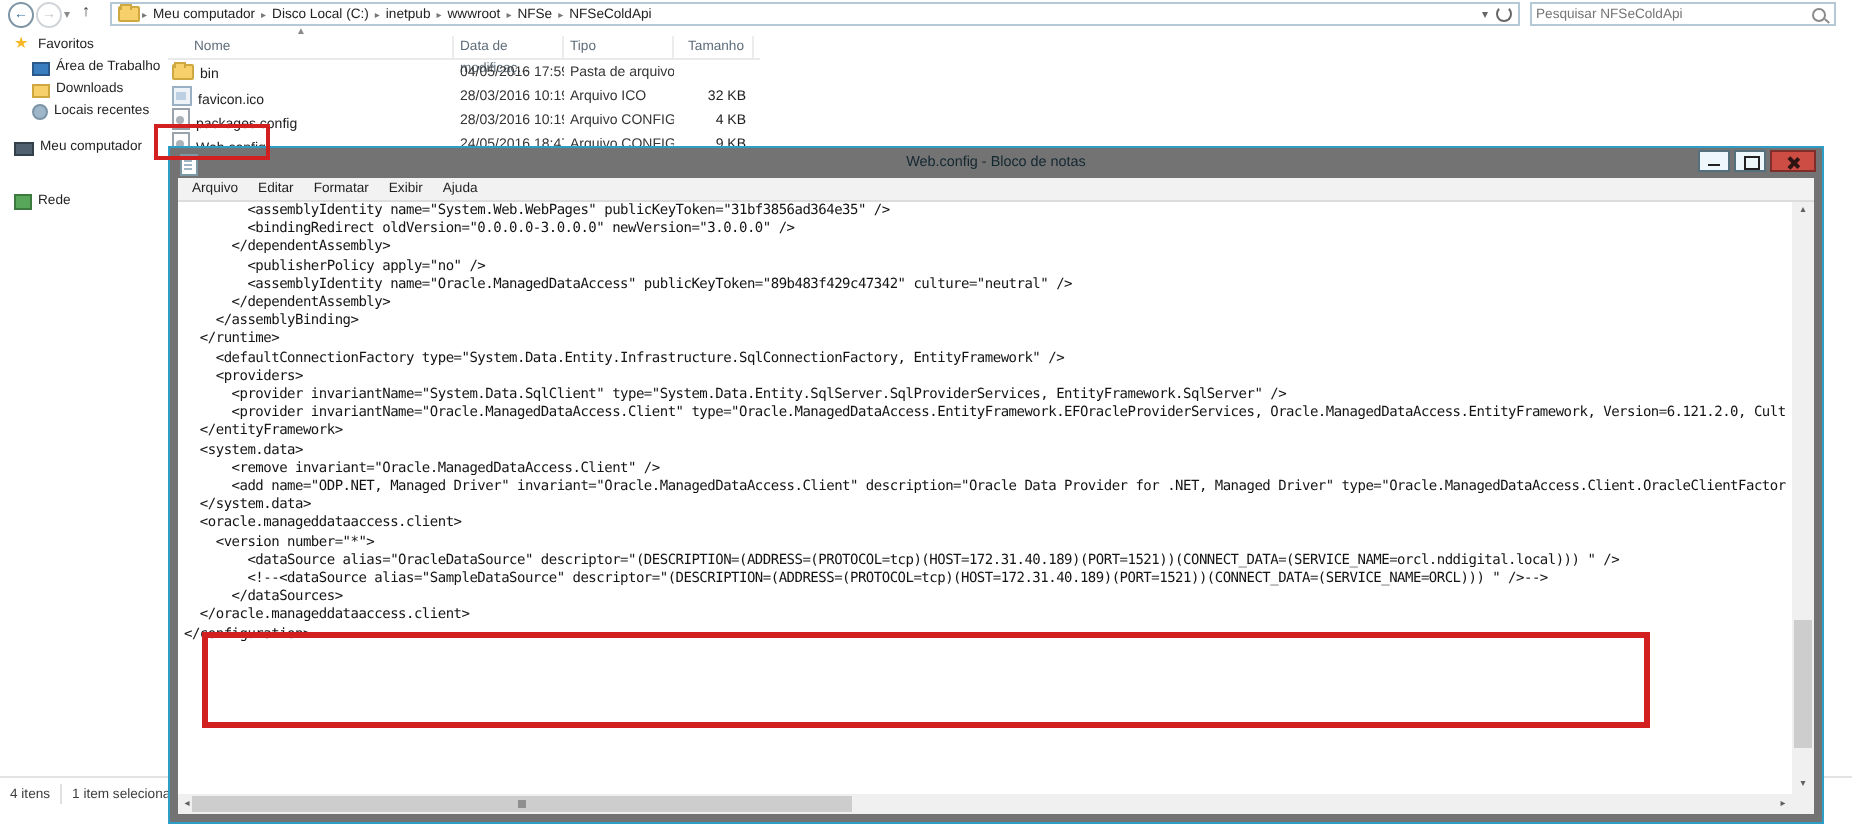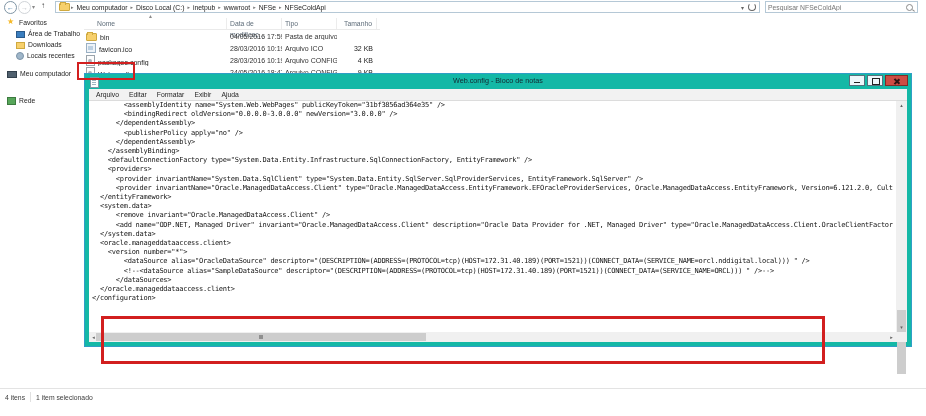--- a/index.html
+++ b/index.html
@@ -65,21 +65,21 @@
   .ico-file-icon::after{content:'';position:absolute;left:1px;top:2px;width:5px;height:4px;background:#bcd0e2;}
   .sort-caret{position:absolute;left:148px;top:13px;font-size:5px;color:#8a8a8a;}
 
   
   .statusbar{position:absolute;left:0;top:388px;width:926px;height:16px;border-top:1px solid #e3e3e3;
              background:#fff;display:flex;align-items:center;font-size:6.8px;color:#3c3c3c;}
   .statusbar .stx{padding:0 5px;}
   .status-div{width:1px;height:10px;background:#e0e0e0;}
 
   
-  .notepad{position:absolute;left:85px;top:74px;width:826px;height:272px;background:#14b8a6;
+  .notepad{position:absolute;left:85px;top:74px;width:826px;height:337px;background:#737373;
            box-shadow:0 0 0 1px #2f9ec6;z-index:10;box-sizing:border-box;}
   .np-title{position:absolute;left:0;top:0;width:100%;height:15px;}
   .np-title-text{position:absolute;left:0;top:2px;width:100%;text-align:center;font-size:7.2px;color:#132730;}
   .np-doc-icon{position:absolute;left:5px;top:3px;width:7px;height:9px;background:#fff;border:1px solid #7d98a5;}
   .np-doc-icon::after{content:'';position:absolute;left:1px;top:2px;width:4px;height:1px;background:#9fb6c2;box-shadow:0 2px 0 #9fb6c2,0 4px 0 #9fb6c2;}
   .np-buttons{position:absolute;right:3px;top:1px;display:flex;gap:2px;}
   .np-btn{width:16px;height:11px;background:#eef7fb;border:1px solid #55707d;position:relative;box-sizing:border-box;}
   .np-btn.close{width:23px;background:#cd4d44;border-color:#7e2d28;}
   .min-glyph{position:absolute;left:4px;bottom:2px;width:6px;height:1px;background:#222;}
   .max-glyph{position:absolute;left:4px;top:2px;width:6px;height:5px;border:1px solid #222;}
@@ -242,22 +242,24 @@
           <span class="menu-item">Editar</span>
           <span class="menu-item">Formatar</span>
           <span class="menu-item">Exibir</span>
           <span class="menu-item">Ajuda</span>
         </div>
       <div class="np-text">
           <div class="codeline">        &lt;assemblyIdentity name="System.Web.WebPages" publicKeyToken="31bf3856ad364e35" /&gt;</div>
           <div class="codeline">        &lt;bindingRedirect oldVersion="0.0.0.0-3.0.0.0" newVersion="3.0.0.0" /&gt;</div>
           <div class="codeline">      &lt;/dependentAssembly&gt;</div>
           <div class="codeline">        &lt;publisherPolicy apply="no" /&gt;</div>
+          <div class="codeline">        &lt;assemblyIdentity name="Oracle.ManagedDataAccess" publicKeyToken="89b483f429c47342" culture="neutral" /&gt;</div>
           <div class="codeline">      &lt;/dependentAssembly&gt;</div>
           <div class="codeline">    &lt;/assemblyBinding&gt;</div>
+          <div class="codeline">  &lt;/runtime&gt;</div>
           <div class="codeline">    &lt;defaultConnectionFactory type="System.Data.Entity.Infrastructure.SqlConnectionFactory, EntityFramework" /&gt;</div>
           <div class="codeline">    &lt;providers&gt;</div>
           <div class="codeline">      &lt;provider invariantName="System.Data.SqlClient" type="System.Data.Entity.SqlServer.SqlProviderServices, EntityFramework.SqlServer" /&gt;</div>
           <div class="codeline">      &lt;provider invariantName="Oracle.ManagedDataAccess.Client" type="Oracle.ManagedDataAccess.EntityFramework.EFOracleProviderServices, Oracle.ManagedDataAccess.EntityFramework, Version=6.121.2.0, Cult</div>
           <div class="codeline">  &lt;/entityFramework&gt;</div>
           <div class="codeline">  &lt;system.data&gt;</div>
           <div class="codeline">      &lt;remove invariant="Oracle.ManagedDataAccess.Client" /&gt;</div>
           <div class="codeline">      &lt;add name="ODP.NET, Managed Driver" invariant="Oracle.ManagedDataAccess.Client" description="Oracle Data Provider for .NET, Managed Driver" type="Oracle.ManagedDataAccess.Client.OracleClientFactor</div>
           <div class="codeline">  &lt;/system.data&gt;</div>
           <div class="codeline">  &lt;oracle.manageddataaccess.client&gt;</div>

